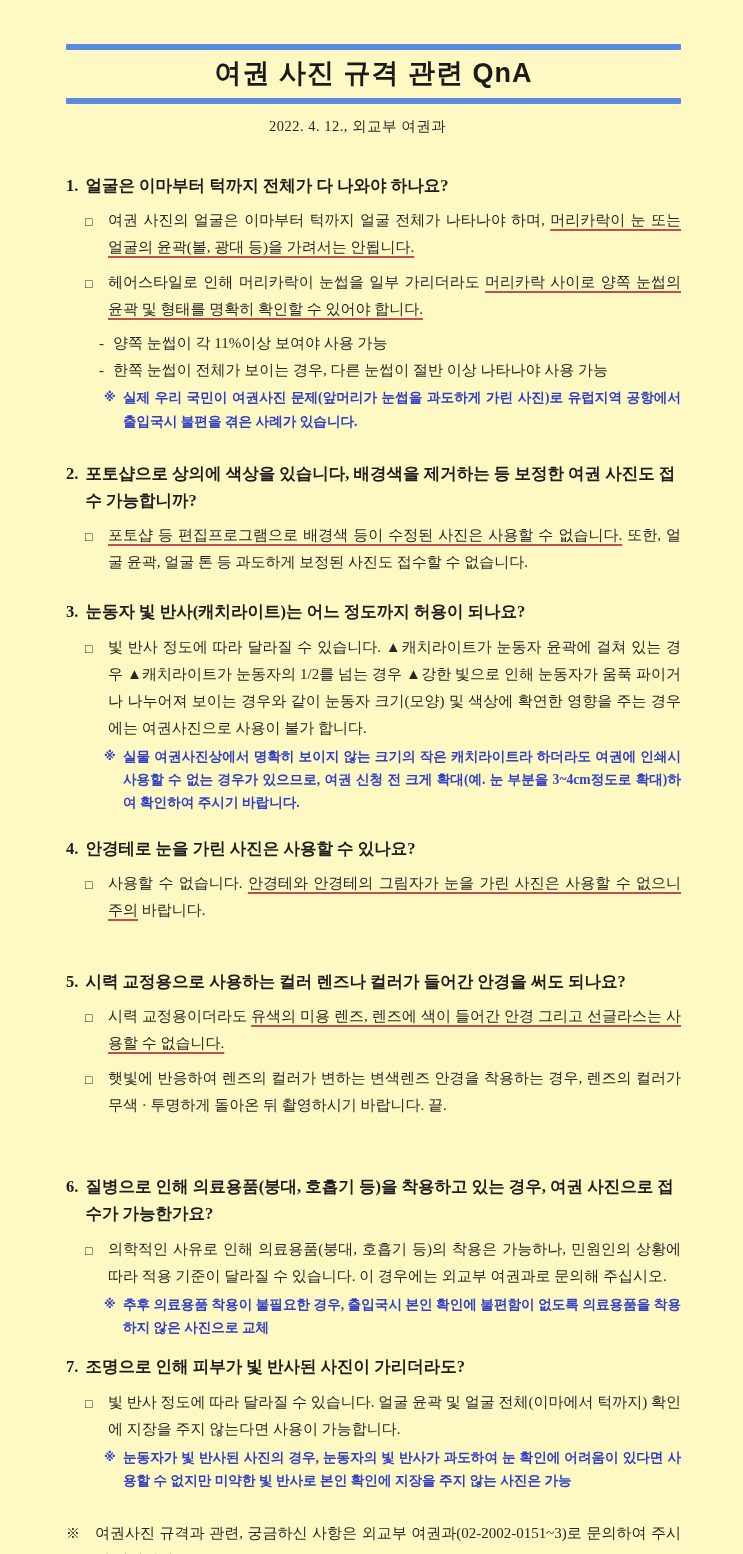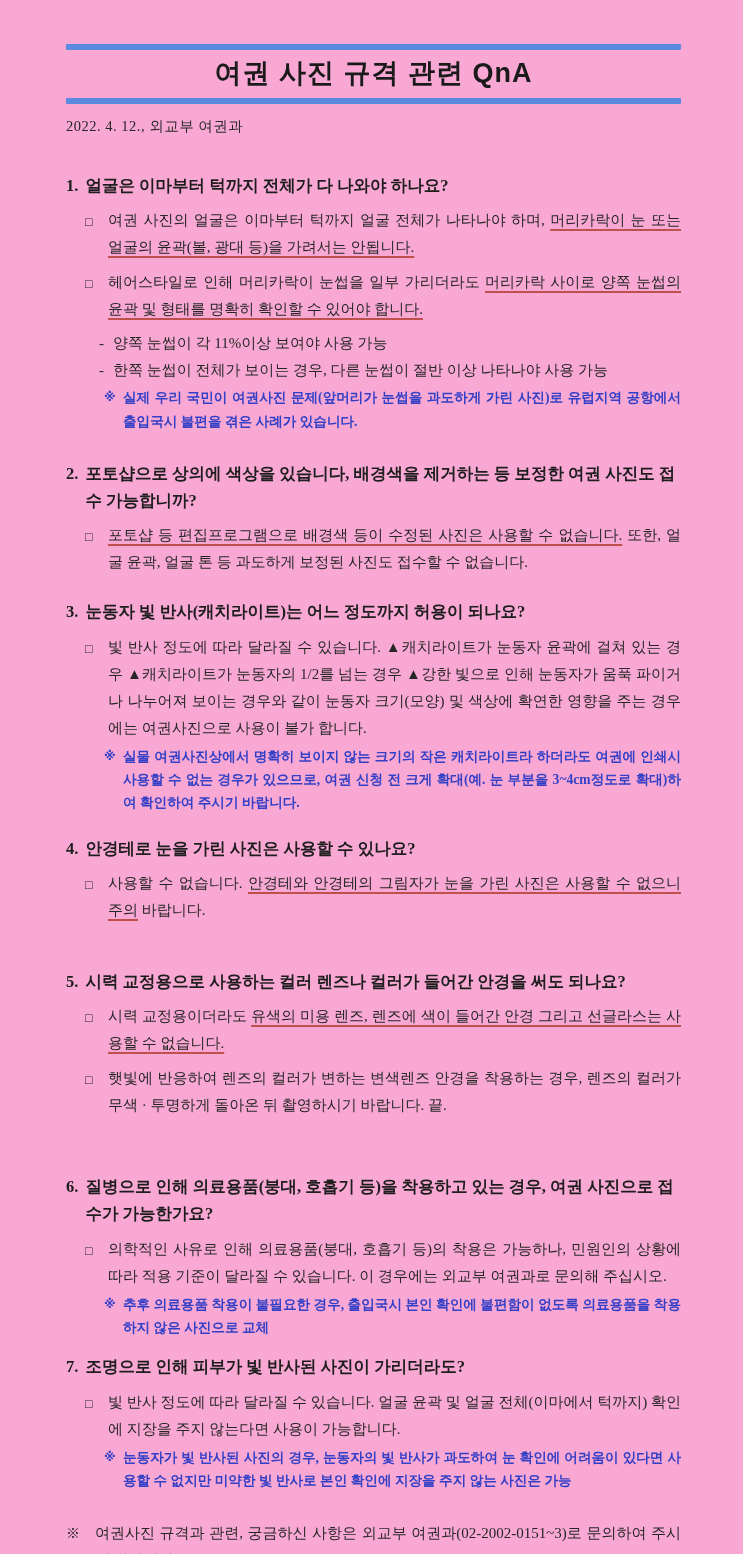--- a/index.html
+++ b/index.html
@@ -2,36 +2,36 @@
 <html lang="ko"><head>
 <meta charset="utf-8">
 <style>
   html,body{margin:0;padding:0;background:#ffffff;}
   .page{
     position:relative;
     width:743px;height:1554px;
     box-sizing:border-box;
     padding:44px 62px 0 66px;
     overflow:hidden;
-    background:#f9a8d4;
+    background:#fef9c3;
     font-family:"Liberation Serif","DejaVu Serif",serif;
     color:var(--text,#262626);
   }
   
   .bar{height:6px;background:var(--accent,#5b8be0);border-radius:1px;}
   .title{
     margin:0;padding:5px 0 7px;
     text-align:center;
     font-family:"Liberation Sans","DejaVu Sans",sans-serif;
     font-size:27px;font-weight:700;letter-spacing:1px;
     color:#1a1a1a;
   }
   .date-line{
     padding:13px 32px 0 0;
-    text-align:left;
+    text-align:center;
     font-size:14.5px;letter-spacing:.5px;
   }
   
   .sections{display:block;}
   .section{margin-top:24px;}
   .section:nth-of-type(1){margin-top:36px;}
   .section:nth-of-type(2){margin-top:27px;}
   .section:nth-of-type(3){margin-top:22px;}
   .section:nth-of-type(4){margin-top:20px;}
   .section:nth-of-type(5){margin-top:44px;}

